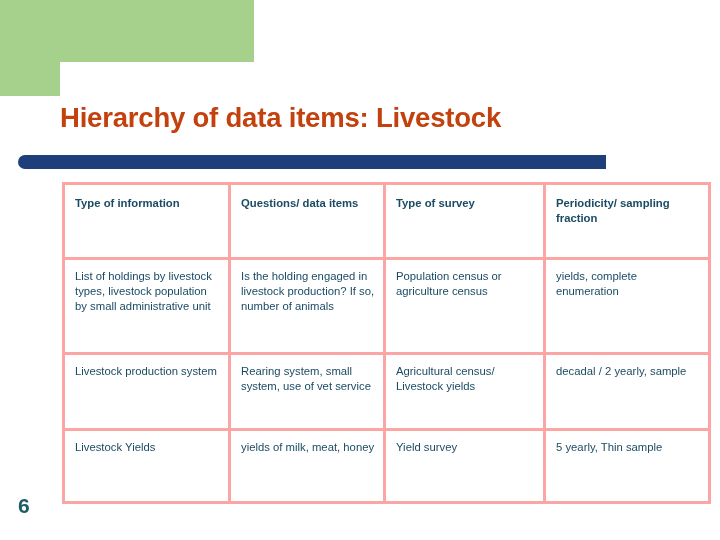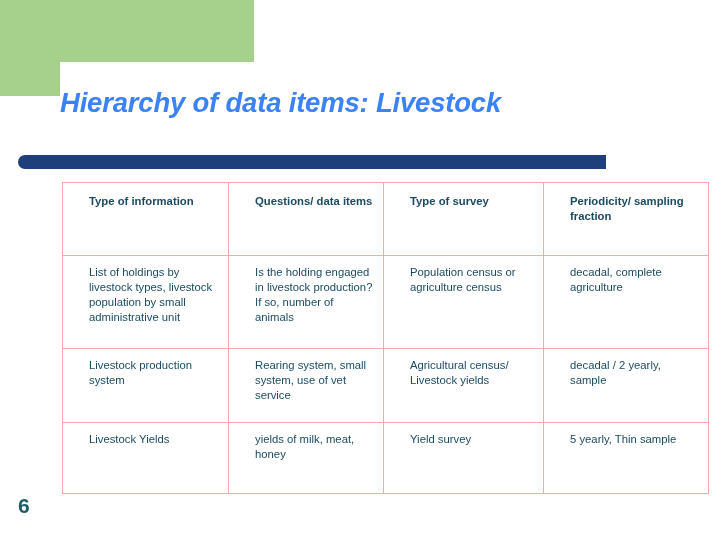--- a/index.html
+++ b/index.html
@@ -30,28 +30,27 @@
     top: 0;
     width: 194px;
     height: 62px;
     background: #a6d18c;
   }
 
   
   .slide-title {
     position: absolute;
     left: 60px;
-    top: 87px;
+    top: 102px;
     width: 620px;
     font-size: 27.5px;
-    color: #3b82f6;
+    color: #c2410c;
     font-weight: bold;
     letter-spacing: -0.2px;
     white-space: nowrap;
-    font-style: italic;
   }
 
   
   .title-bar {
     position: absolute;
     left: 18px;
     top: 155px;
     width: 588px;
     height: 14px;
     background: #1f3f7a;
@@ -76,22 +75,22 @@
     top: 182px;
     width: 646px;
   }
   table.data-table {
     border-collapse: collapse;
     width: 646px;
     table-layout: fixed;
   }
   table.data-table td {
     vertical-align: top;
-    padding: 9px 8px 9px 26px;
-    border: 1px solid #fca5a5;
+    padding: 9px 8px 9px 10px;
+    border: 3px solid #fca5a5;
     font-size: 11.3px;
     line-height: 1.32;
     color: #1b4b63;
   }
   table.data-table tr.header-row td {
     font-weight: bold;
     color: #1b4b63;
     height: 52px;
     padding-top: 11px;
   }
@@ -131,21 +130,21 @@
       <tr class="header-row">
         <td>Type of information</td>
         <td>Questions/ data items</td>
         <td>Type of survey</td>
         <td>Periodicity/ sampling fraction</td>
       </tr>
       <tr class="body-row r-holdings">
         <td>List of holdings by livestock types, livestock population by small administrative unit</td>
         <td>Is the holding engaged in livestock production? If so, number of animals</td>
         <td>Population census or agriculture census</td>
-        <td>decadal, complete agriculture</td>
+        <td>yields, complete enumeration</td>
       </tr>
       <tr class="body-row r-production-system">
         <td>Livestock production system</td>
         <td>Rearing system, small system, use of vet service</td>
         <td>Agricultural census/ Livestock yields</td>
         <td>decadal / 2 yearly, sample</td>
       </tr>
       <tr class="body-row r-yields">
         <td>Livestock Yields</td>
         <td>yields of milk, meat, honey</td>

